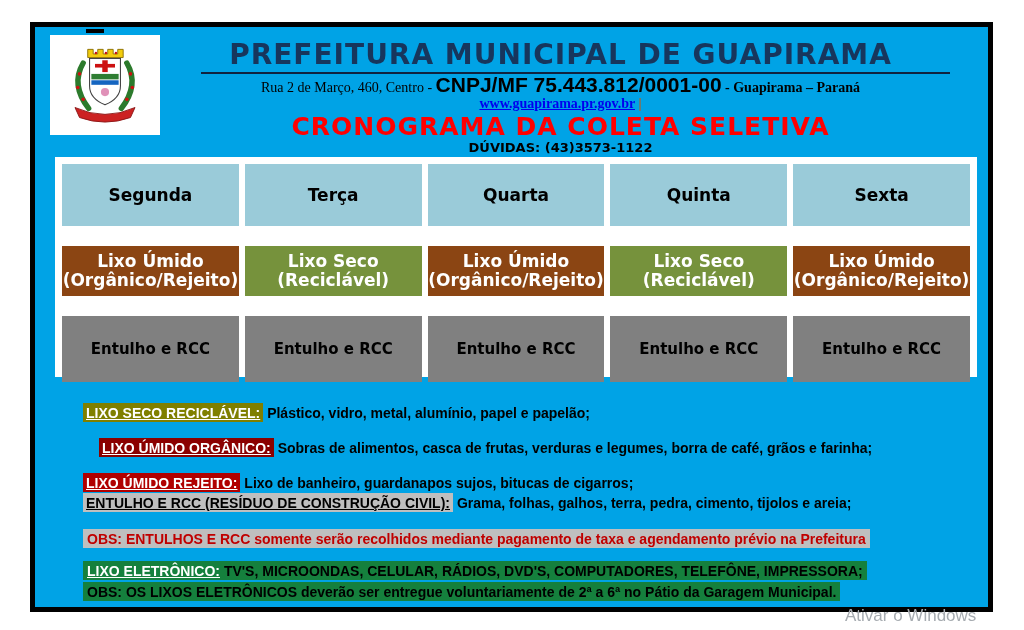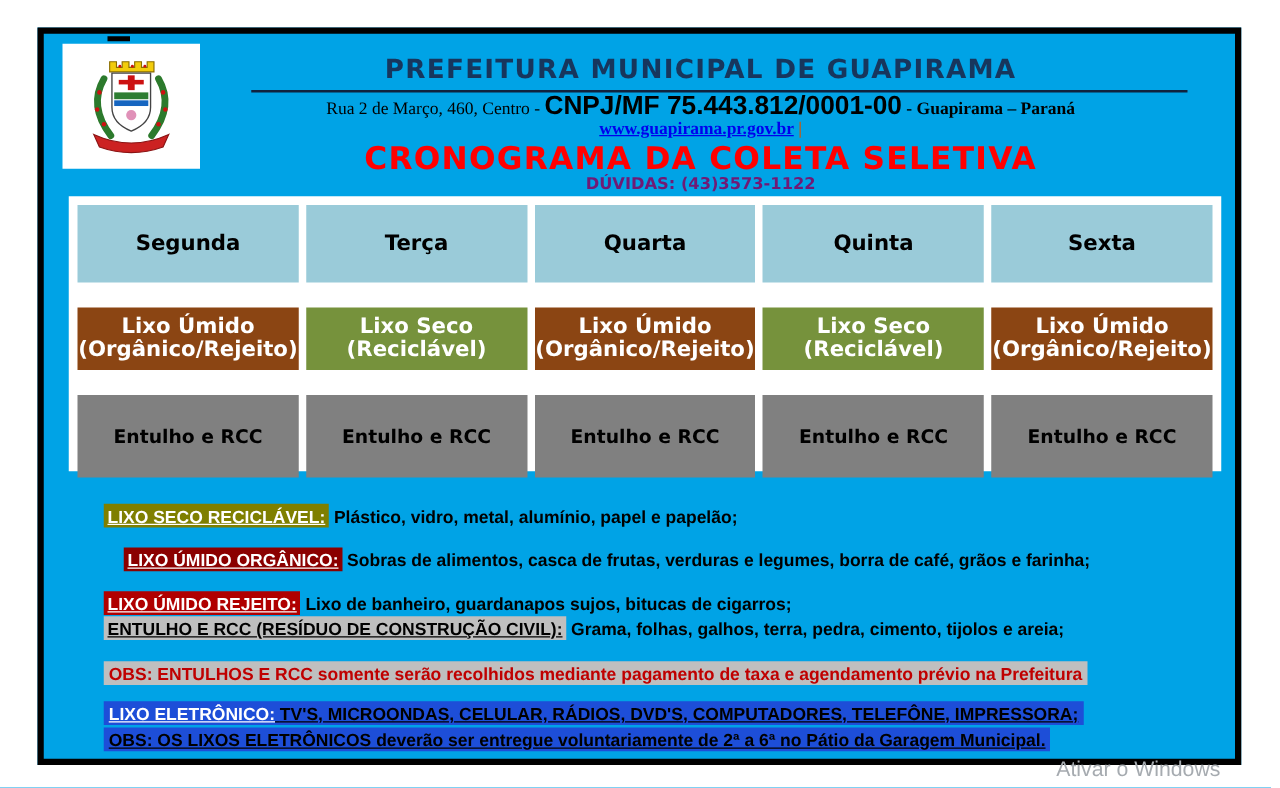--- a/index.html
+++ b/index.html
@@ -4,48 +4,48 @@
 <style>
   html,body{margin:0;padding:0;}
   body{width:1024px;height:630px;position:relative;background:#fff;overflow:hidden;
        font-family:"DejaVu Sans",sans-serif;}
   .doc{position:absolute;left:30px;top:22px;width:963px;height:590px;
        background:#00A3E6;border:5px solid #000;box-sizing:border-box;}
   .top-dash{position:absolute;left:51px;top:2px;width:18px;height:4px;background:#000;}
   .logo-box{position:absolute;left:15px;top:8px;width:110px;height:100px;background:#fff;
             display:flex;align-items:center;justify-content:center;}
   .header{position:absolute;left:118px;top:14px;width:815px;text-align:center;}
-  .title{color:#17365D;font-size:21px;font-weight:bold;letter-spacing:1px;line-height:28px;}
+  .title{color:#17365D;font-size:28px;font-weight:bold;letter-spacing:1px;line-height:28px;}
   .rule{height:2px;background:#10233f;margin:3px 18px 2px 48px;}
   .addr{font-family:"Liberation Serif",serif;font-size:14px;color:#000;line-height:17px;}
   .addr .cnpj{font-family:"Liberation Sans",sans-serif;font-weight:bold;font-size:21px;}
   .addr .suffix{font-weight:bold;}
   .site-line{font-family:"Liberation Serif",serif;font-size:14px;font-weight:bold;line-height:16px;}
   .site-line a{color:#0000EE;text-decoration:underline;}
   .pipe{color:#C55A11;font-weight:bold;}
   .crono{color:#FF0000;font-size:25px;font-weight:bold;letter-spacing:1px;line-height:26px;margin-top:2px;}
-  .duvidas{color:#701a75;font-size:13px;font-weight:bold;line-height:15px;}
+  .duvidas{color:#000000;font-size:13px;font-weight:bold;line-height:15px;}
   .panel{position:absolute;left:20px;top:130px;width:922px;height:220px;background:#fff;
          box-sizing:border-box;padding:7px;display:flex;flex-direction:column;gap:20px;}
   .trow{display:flex;gap:6px;}
   .cell{flex:1;display:flex;flex-direction:column;align-items:center;justify-content:center;text-align:center;}
   .day-cell{height:62px;background:#9ACBD9;color:#000;font-size:17px;font-weight:bold;}
   .col-cell{height:50px;color:#fff;font-size:17px;font-weight:bold;line-height:19px;}
   .umido{background:#8B4513;}
   .seco{background:#76923C;}
   .ent-cell{height:66px;background:#808080;color:#000;font-size:15px;font-weight:bold;}
   .lg{position:absolute;left:48px;white-space:nowrap;font-family:"Liberation Sans",sans-serif;
       font-size:14px;font-weight:bold;color:#000;}
   .hl{display:inline-block;padding:2px 3px 1px;text-decoration:underline;}
   .hl-olive{background:#7F7F00;color:#fff;}
   .hl-darkred{background:#8B0000;color:#fff;}
   .hl-red{background:#B00000;color:#fff;}
   .hl-gray{background:#BFBFBF;color:#000;}
   .obs-ent{display:inline-block;background:#BFBFBF;color:#C00000;padding:2px 4px 1px;}
-  .red-block{display:inline-block;background:#1d4ed8;padding:2px 4px 1px;text-decoration:underline;}
+  .red-block{display:inline-block;background:#15803d;padding:2px 4px 1px;}
   .red-block .hl{background:transparent;color:#fff;padding:0;}
   .lg1{top:376px;} .lg2{top:411px;padding-left:16px;} .lg3{top:446px;} .lg4{top:466px;}
   .lg5{top:502px;} .lg6{top:534px;} .lg7{top:555px;}
   .watermark{position:absolute;left:845px;top:606px;color:#A6ABB0;font-size:17px;
              font-family:"Liberation Sans",sans-serif;}
 </style>
 </head>
 <body>
 
 <div class="doc">

